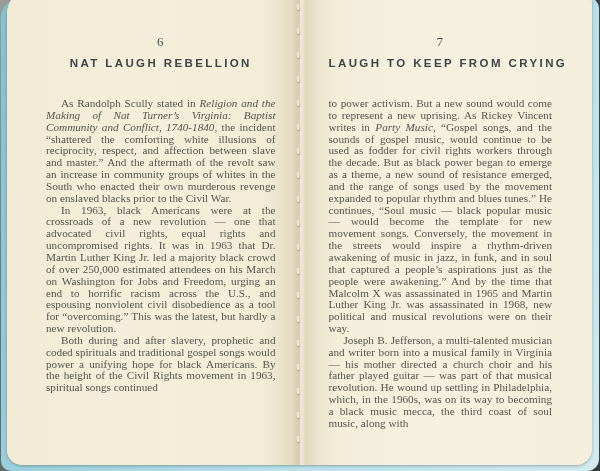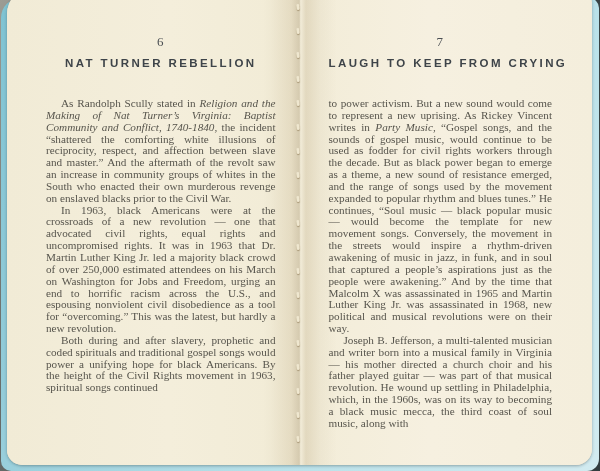--- a/index.html
+++ b/index.html
@@ -88,21 +88,21 @@
 </head>
 <body>
 
 <div class="tray"></div>
 
 <div class="book">
   <div class="pages">
 
     <div class="page page-left">
       <div class="page-number">6</div>
-      <div class="page-title">NAT TURNER REBELLION</div>
+      <div class="page-title">NAT LAUGH REBELLION</div>
       <div class="page-body">
           <p class="para indent"><span>As Randolph Scully stated in </span><span class="em">Religion and the Making of Nat Turner’s Virginia: Baptist Community and Conflict, 1740-1840</span><span>, the incident “shattered the comforting white illusions of reciprocity, respect, and affection between slave and master.” And the aftermath of the revolt saw an increase in community groups of whites in the South who enacted their own murderous revenge on enslaved blacks prior to the Civil War.</span></p>
           <p class="para indent"><span>In 1963, black Americans were at the crossroads of a new revolution — one that advocated civil rights, equal rights and uncompromised rights. It was in 1963 that Dr. Martin Luther King Jr. led a majority black crowd of over 250,000 estimated attendees on his March on Washington for Jobs and Freedom, urging an end to horrific racism across the U.S., and espousing nonviolent civil disobedience as a tool for “overcoming.” This was the latest, but hardly a new revolution.</span></p>
           <p class="para indent"><span>Both during and after slavery, prophetic and coded spirituals and traditional gospel songs would power a unifying hope for black Americans. By the height of the Civil Rights movement in 1963, spiritual songs continued</span></p>
         </div>
     </div>
 
     <div class="page page-right">
       <div class="page-number">7</div>
       <div class="page-title">LAUGH TO KEEP FROM CRYING</div>

